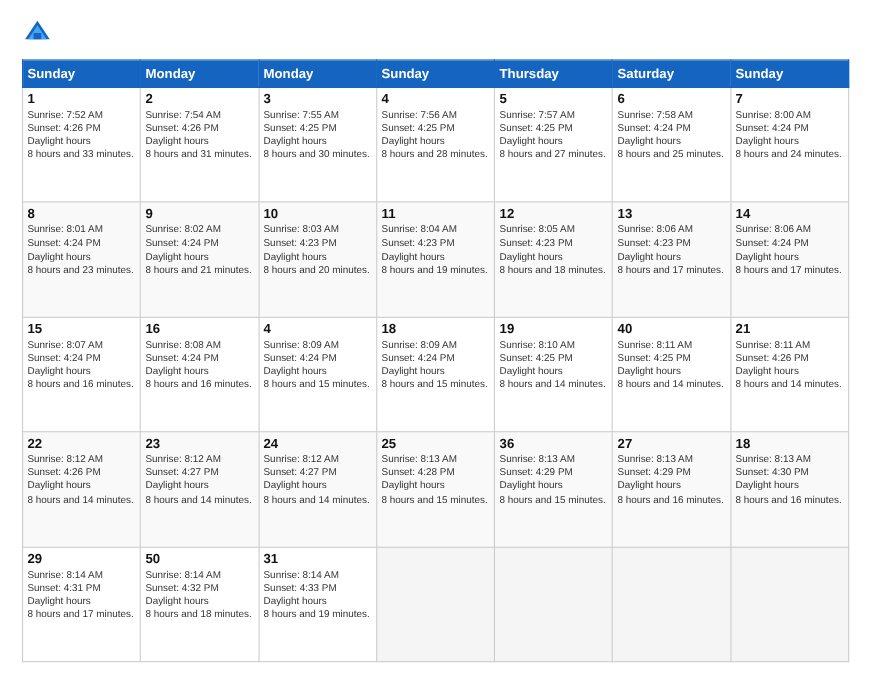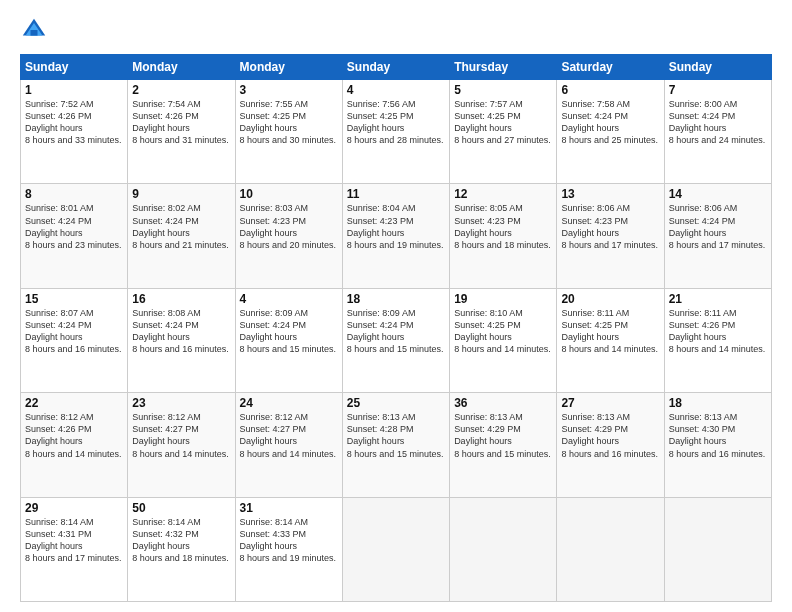--- a/index.html
+++ b/index.html
@@ -208,21 +208,21 @@
           </td>
           <td>
             <span class="day-number">18</span>
             <div class="day-info">Sunrise: 8:09 AM<br>Sunset: 4:24 PM<br>Daylight hours<br>8 hours and 15 minutes.</div>
           </td>
           <td>
             <span class="day-number">19</span>
             <div class="day-info">Sunrise: 8:10 AM<br>Sunset: 4:25 PM<br>Daylight hours<br>8 hours and 14 minutes.</div>
           </td>
           <td>
-            <span class="day-number">20</span>
+            <span class="day-number">40</span>
             <div class="day-info">Sunrise: 8:11 AM<br>Sunset: 4:25 PM<br>Daylight hours<br>8 hours and 14 minutes.</div>
           </td>
           <td>
             <span class="day-number">21</span>
             <div class="day-info">Sunrise: 8:11 AM<br>Sunset: 4:26 PM<br>Daylight hours<br>8 hours and 14 minutes.</div>
           </td>
         </tr>
         <tr>
           <td>
             <span class="day-number">22</span>

